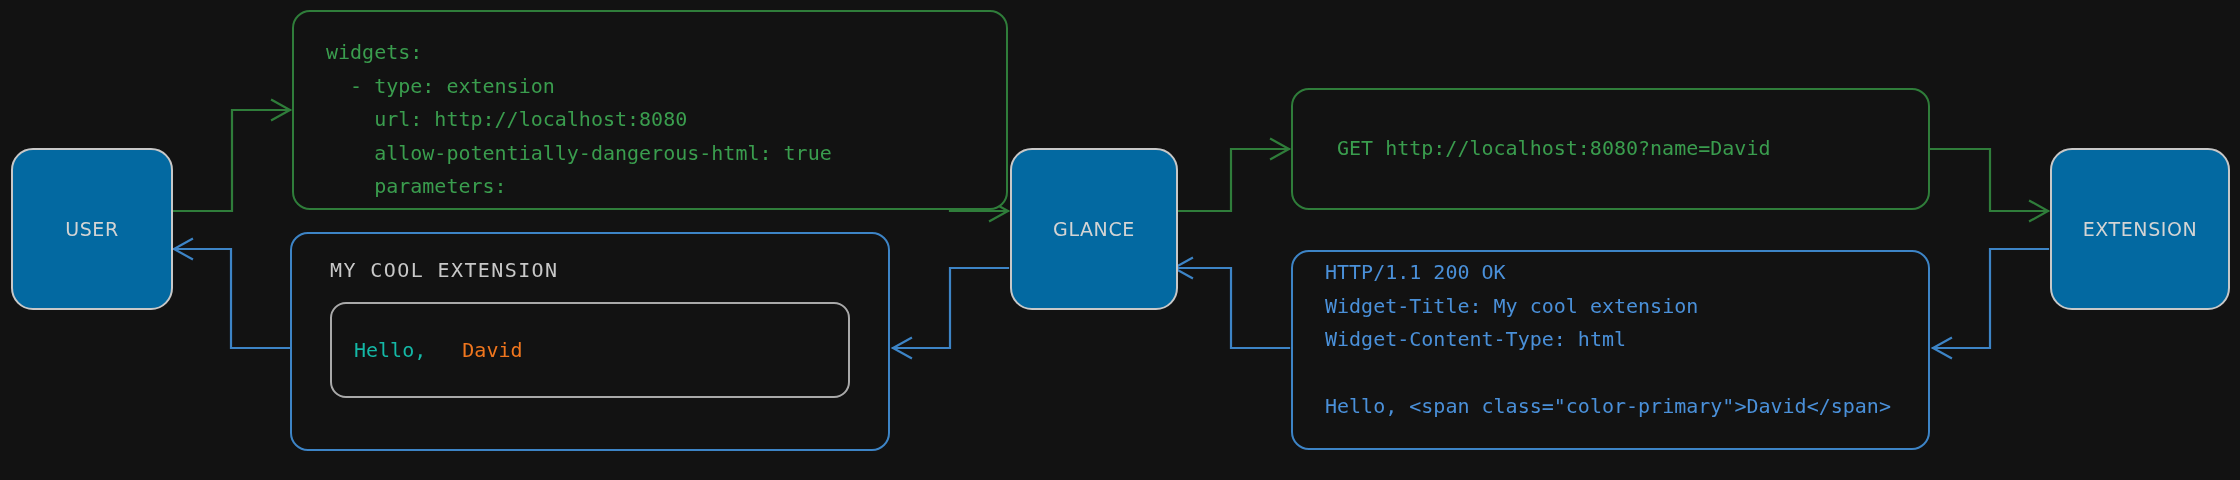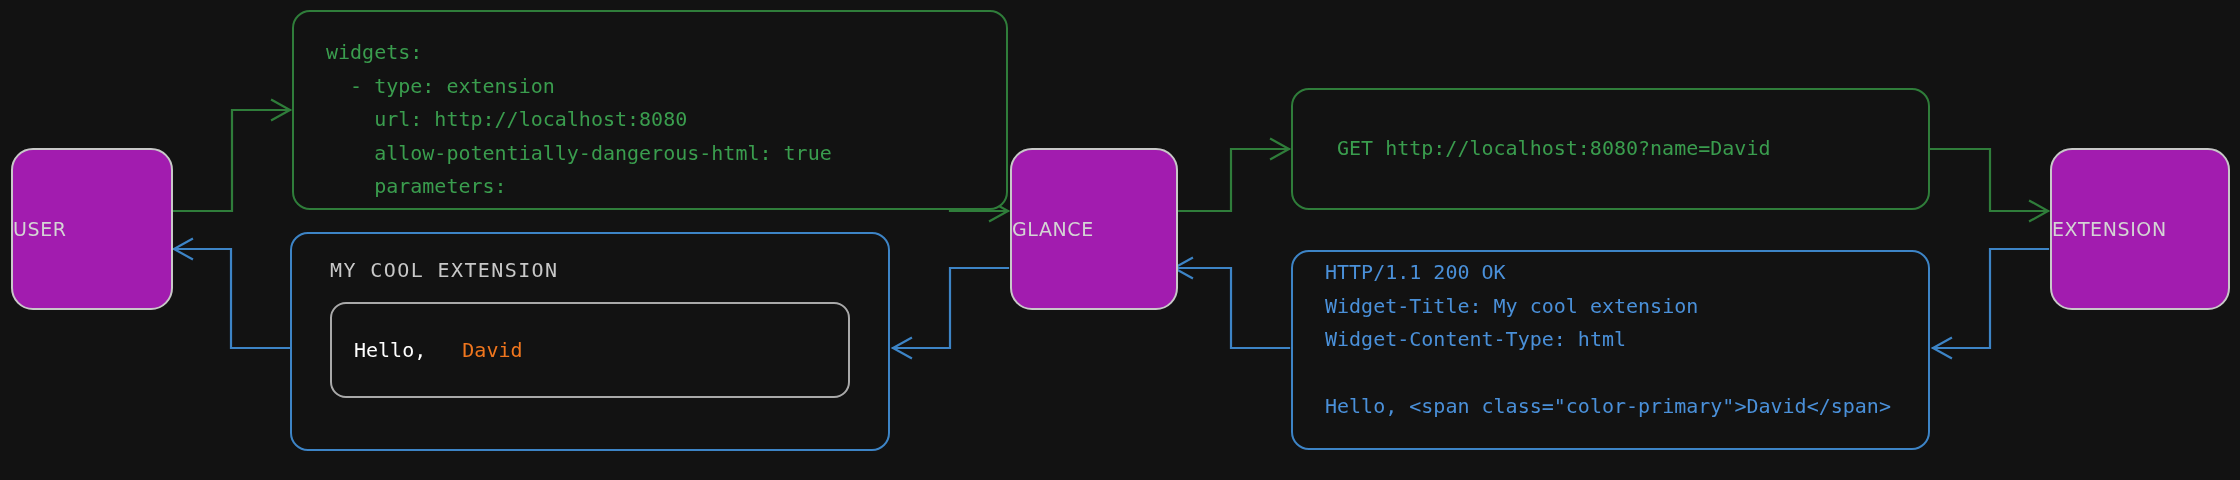--- a/index.html
+++ b/index.html
@@ -24,23 +24,24 @@
     left: 0; top: 0;
     width: 2240px;
     height: 480px;
     pointer-events: none;
   }
   .node {
     position: absolute;
     box-sizing: border-box;
     border: 2px solid #c8c8c8;
     border-radius: 22px;
-    background: #a21caf;
+    background: #0369a1;
     display: flex;
     align-items: center;
+    justify-content: center;
   }
   .node-label {
     font-family: "DejaVu Sans", sans-serif;
     font-size: 19px;
     letter-spacing: 0.6px;
     color: #d4d4d4;
     white-space: nowrap;
   }
   .msgbox {
     position: absolute;
@@ -76,21 +77,21 @@
     border: 2px solid #a9a9a9;
     border-radius: 16px;
     padding: 30px 22px;
     min-height: 96px;
     display: flex;
     align-items: center;
   }
   .widget-text {
     font-family: "DejaVu Sans Mono", monospace;
     font-size: 20px;
-    color: #ffffff;
+    color: #14b8a6;
     white-space: pre;
   }
   .accent { color: #f0761e; margin-left: 24px; }
 </style>
 </head>
 <body>
 
 <div id="stage">
 
   <svg id="edges" viewBox="0 0 2240 480" width="2240" height="480">

